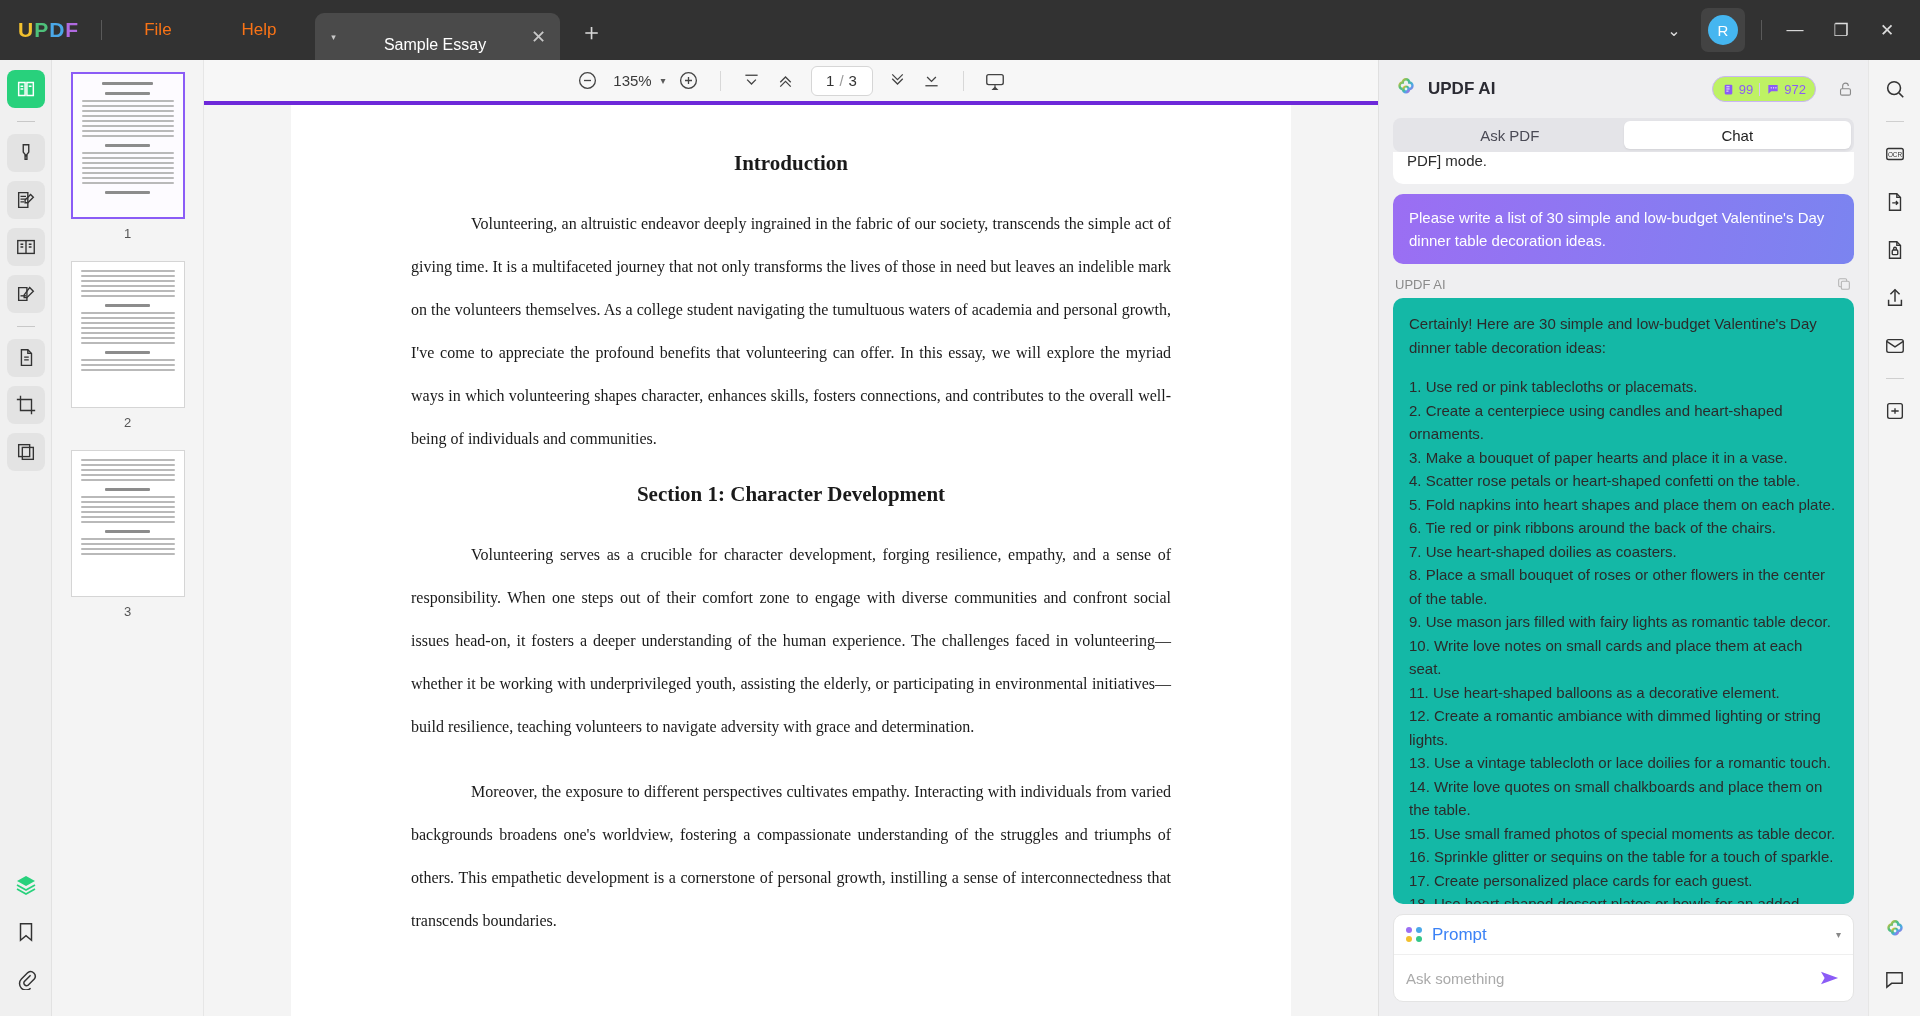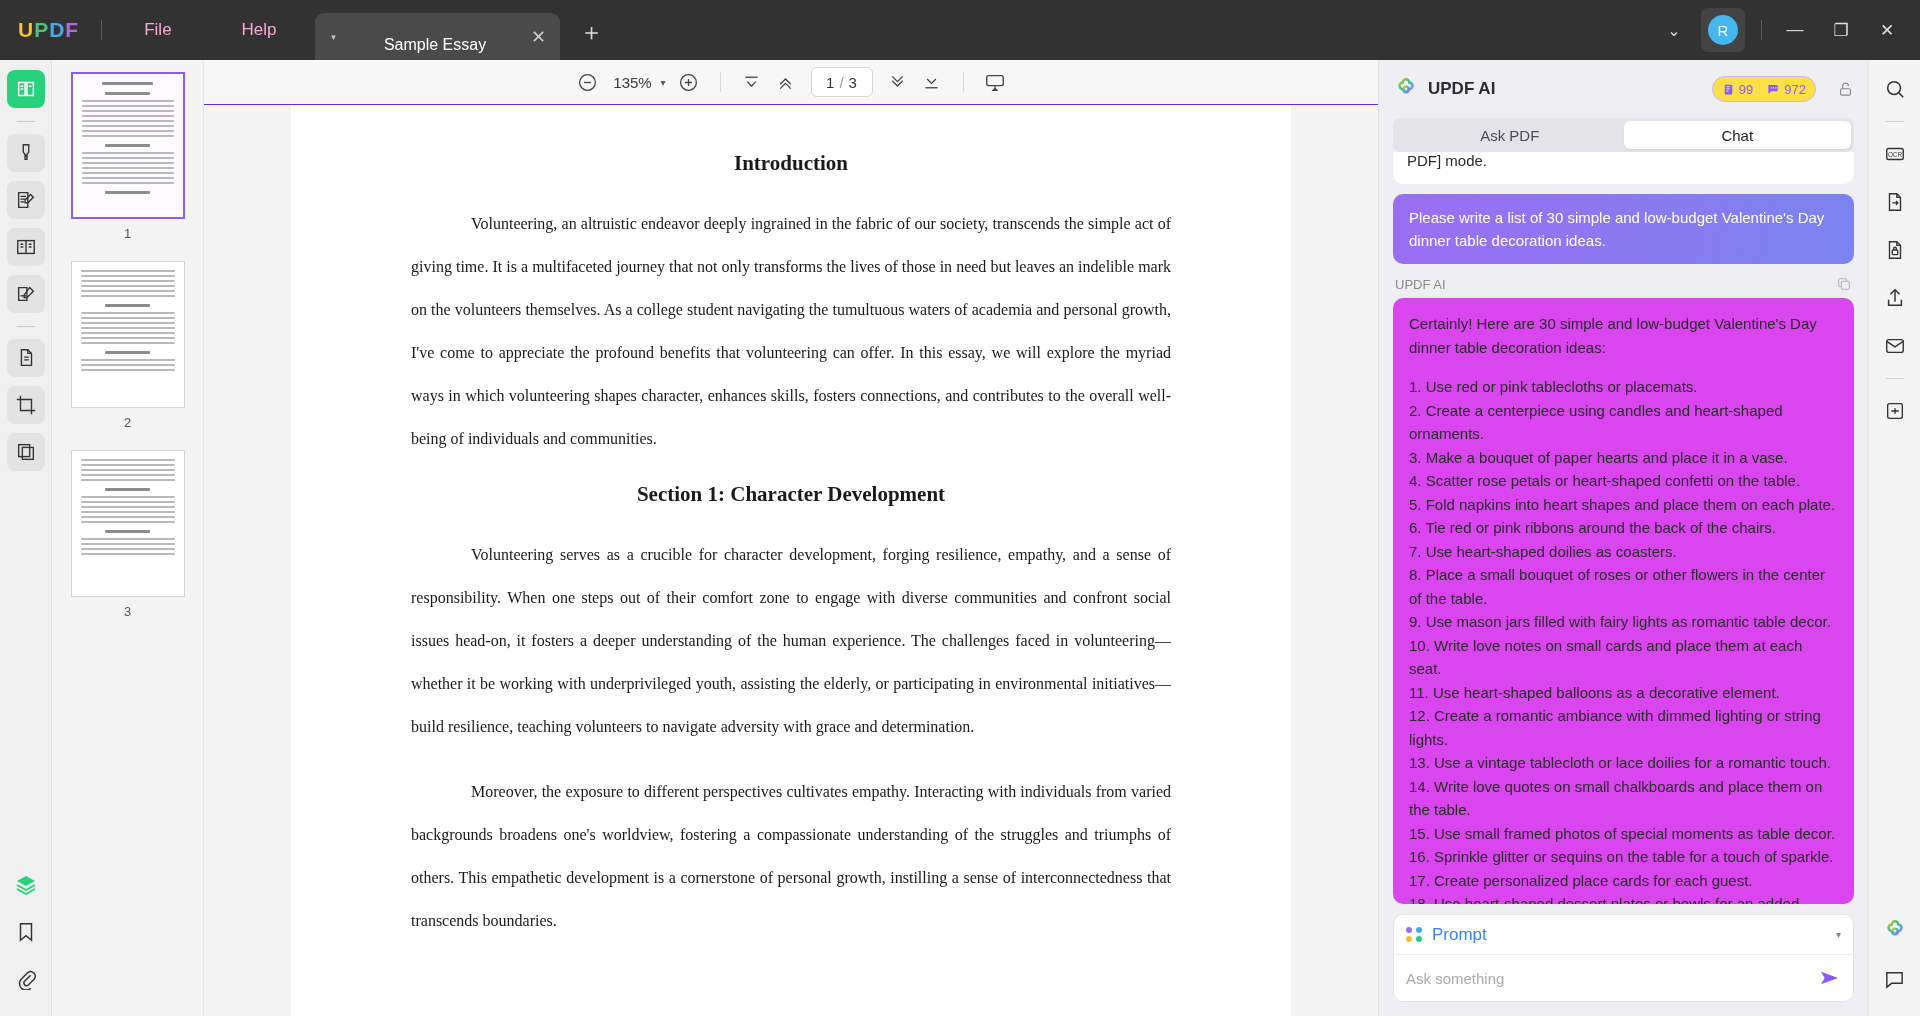--- a/index.html
+++ b/index.html
@@ -16,21 +16,21 @@
     height: 60px; flex: 0 0 60px; background: #323232;
     display: flex; align-items: center; position: relative;
   }
   .logo { margin-left: 18px; font-size: 21px; font-weight: bold; letter-spacing: 1px; display:flex; }
   .logo span:nth-child(1){ color:#f2c12e; }
   .logo span:nth-child(2){ color:#4ec07a; }
   .logo span:nth-child(3){ color:#4aa8e8; }
   .logo span:nth-child(4){ color:#b06ae0; }
   .tb-div { width:1px; height:20px; background:#5a5a5a; margin:0 22px; }
   .menu-item {
-    color:#f9a8d4; font-size:17px; padding:6px 20px; border-radius:4px; cursor:default;
+    color:#f97316; font-size:17px; padding:6px 20px; border-radius:4px; cursor:default;
   }
   .tab-strip { display:flex; align-items:flex-end; height:60px; margin-left:18px; }
   .tab {
     height:47px; width:245px; background:#4a4a4a; border-radius:9px 9px 0 0;
     display:flex; align-items:center; padding:0 10px; position:relative;
   }
   .tab .caret { color:#c9c9c9; font-size:9px; width:18px; text-align:center; }
   .tab .title { flex:1; text-align:center; color:#ffffff; font-size:16px;margin-top:16px; }
   .tab .x { color:#c8c8c8; font-size:18px; width:22px; text-align:center; cursor:pointer; }
   .tab-plus { color:#d8d8d8; font-size:24px; margin-left:20px; margin-bottom:12px; cursor:pointer; }
@@ -70,21 +70,21 @@
   .thumb-lines { padding:8px 9px; }
   .tl { height:2px; background:#b9b9b9; margin-bottom:3px; border-radius:1px; }
   .tl.center { margin:0 auto 5px; width:56%; height:3px; background:#8c8c8c; }
   .tl.head { margin:7px auto 5px; width:48%; height:3px; background:#8c8c8c; }
   .thumb-num { text-align:center; font-size:13px; color:#555; margin:7px 0 20px; }
 
   
   .viewer { flex:1; display:flex; flex-direction:column; min-width:0; background:#f4f4f4; }
   .vtoolbar {
     height:45px; flex:0 0 45px; background:#f7f7f7; display:flex; align-items:center;
-    justify-content:center; gap:0; border-bottom:1px solid #6d28d9; position:relative;
+    justify-content:center; gap:0; border-bottom:4px solid #6d28d9; position:relative;
   }
   .tbtn { width:34px;height:34px;display:flex;align-items:center;justify-content:center;color:#4a4a4a;cursor:pointer;border-radius:5px;}
   .zoomval { font-size:15px;color:#3a3a3a;margin:0 6px;min-width:44px;text-align:center; }
   .zcaret { color:#5a5a5a; font-size:10px; margin-right:6px; cursor:pointer;}
   .vsep { width:1px;height:20px;background:#d8d8d8;margin:0 14px; }
   .pagebox {
     border:1px solid #d6d6d6; background:#fff; border-radius:6px; height:30px;
     display:flex;align-items:center;justify-content:center;padding:0 14px;
     font-size:15px;color:#333; margin:0 8px; min-width:62px;
   }
@@ -101,21 +101,21 @@
   
   .ai-panel {
     width:490px; flex:0 0 490px; background:#efeff1; display:flex; flex-direction:column;
     border-left:1px solid #e0e0e0;
   }
   .ai-head { height:42px;display:flex;align-items:center;padding:0 14px;gap:9px;margin-top:8px; }
   .ai-logo { width:26px;height:26px;flex:0 0 26px; }
   .ai-title { font-size:17px;font-weight:bold;color:#2b2b33;}
   .credits {
     margin-left:auto; border:1px solid #c9b6f5; border-radius:14px; height:26px;
-    display:flex;align-items:center;padding:0 9px;gap:6px;background:#fde047;
+    display:flex;align-items:center;padding:0 9px;gap:6px;background:#bef264;
   }
   .credits .cg { display:flex;align-items:center;gap:4px;color:#8b5cf6;font-size:13px;}
   .credits .cdiv { width:1px;height:13px;background:#d6c7f7; }
   .lock { margin-left:12px;color:#8a8a8a;font-size:15px;cursor:pointer;}
 
   .ai-tabs { display:flex;margin:8px 14px 0;background:#e4e4e8;border-radius:8px;padding:3px;height:34px;}
   .ai-tab { flex:1;display:flex;align-items:center;justify-content:center;font-size:15px;color:#4a4a55;border-radius:6px;cursor:pointer;}
   .ai-tab.active { background:#fff;color:#222;box-shadow:0 1px 2px rgba(0,0,0,.08); }
 
   .chat-area { flex:1; overflow:hidden; padding:4px 14px 0; display:flex;flex-direction:column; min-height:0;}
@@ -123,21 +123,21 @@
     background:#fff;border-radius:10px;padding:8px 14px 12px;font-size:15px;color:#2b2b2b;
     margin-bottom:10px; line-height:22px; flex:0 0 auto; margin-top:-14px;
   }
   .bub-user {
     background:linear-gradient(100deg,#9b6ef3 0%,#7b84f0 100%);
     border-radius:10px;padding:12px 16px;color:#fff;font-size:15px;line-height:23px;
   }
   .ai-meta { display:flex;align-items:center;margin:12px 2px 6px;font-size:13px;color:#8a8a8a; }
   .ai-meta .copy { margin-left:auto;color:#b0b0b0;cursor:pointer;font-size:14px; }
   .bub-ai {
-    background:#d946ef;border-radius:10px;padding:14px 16px;font-size:15px;color:#2b2b2b;
+    background:#14b8a6;border-radius:10px;padding:14px 16px;font-size:15px;color:#2b2b2b;
     line-height:23.5px; flex:1; overflow:hidden; min-height:0;
   }
   .bub-ai p { margin-bottom:16px; }
   .bub-ai .li { }
 
   .prompt-wrap { margin:10px 14px 14px; background:#fff;border-radius:10px;border:1px solid #e4e4e4;overflow:hidden; }
   .prompt-row { height:40px;display:flex;align-items:center;padding:0 12px;border-bottom:1px solid #efefef;cursor:pointer;}
   .dots { width:16px;height:16px;display:grid;grid-template-columns:1fr 1fr;gap:3px;margin-right:10px;}
   .dots i { width:6px;height:6px;border-radius:50%;display:block; }
   .prompt-label { font-size:17px;color:#3b82f6; }

